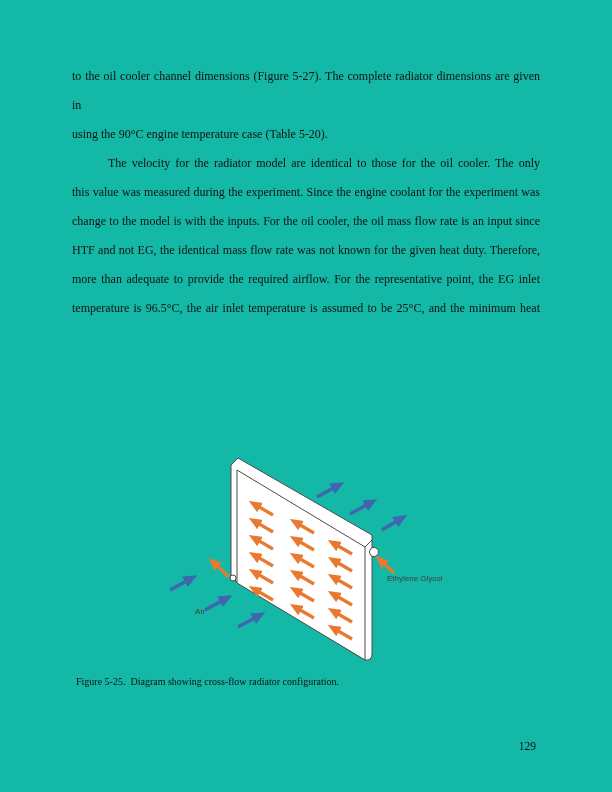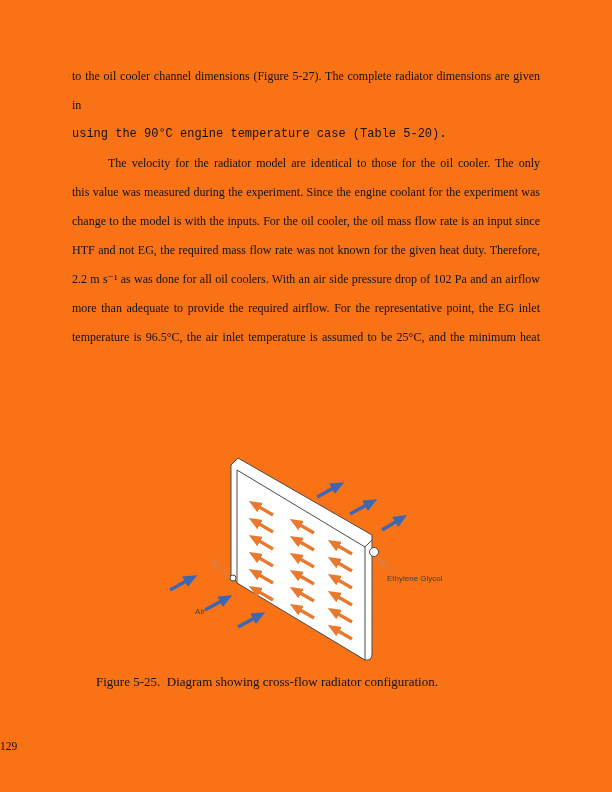--- a/index.html
+++ b/index.html
@@ -1,82 +1,80 @@
 <!DOCTYPE html>
 <html><head>
 <meta charset="utf-8">
 <style>
   html, body { margin: 0; padding: 0; background: #ffffff; }
   .page {
     position: relative;
     width: 612px;
     height: 792px;
-    background: #f97316;
+    background: #14b8a6;
     overflow: hidden;
     font-family: "Liberation Serif", "DejaVu Serif", serif;
     color: #111111;
   }
   .text-block {
     position: absolute;
     top: 62px;
     left: 72px;
     width: 468px;
     font-size: 12px;
     line-height: 29px;
   }
   .line {
     text-align: justify;
     text-align-last: justify;
     white-space: normal;
   }
-  .line.end { text-align-last: left; font-family: Liberation Mono, monospace; }
+  .line.end { text-align-last: left; }
   .line.indent { padding-left: 36px; }
   .figure-svg {
     position: absolute;
     top: 0;
     left: 0;
     width: 612px;
     height: 792px;
   }
   .caption {
     position: absolute;
     top: 674px;
     left: 76px;
     width: 464px;
-    font-size: 13px;
+    font-size: 10px;
     line-height: 16px;
     white-space: pre-wrap;
-    margin-left: 20px;
   }
   .page-number {
     position: absolute;
     top: 740px;
     left: 0;
     width: 536px;
-    text-align: left;
+    text-align: right;
     font-size: 11.5px;
   }
   .fig-label {
     font-family: "Liberation Sans", "DejaVu Sans", sans-serif;
     font-size: 8px;
   }
 </style>
 </head>
 <body>
 
 <div class="page">
 
   <div class="text-block">
     <div class="line">to the oil cooler channel dimensions (Figure 5-27). The complete radiator dimensions are given in</div>
     <div class="line end">using the 90°C engine temperature case (Table 5-20).</div>
     <div class="line indent">The velocity for the radiator model are identical to those for the oil cooler. The only</div>
     <div class="line">this value was measured during the experiment. Since the engine coolant for the experiment was</div>
     <div class="line">change to the model is with the inputs. For the oil cooler, the oil mass flow rate is an input since</div>
-    <div class="line">HTF and not EG, the required mass flow rate was not known for the given heat duty. Therefore,</div>
-    <div class="line">2.2 m s⁻¹ as was done for all oil coolers. With an air side pressure drop of 102 Pa and an airflow</div>
+    <div class="line">HTF and not EG, the identical mass flow rate was not known for the given heat duty. Therefore,</div>
     <div class="line">more than adequate to provide the required airflow. For the representative point, the EG inlet</div>
     <div class="line">temperature is 96.5°C, the air inlet temperature is assumed to be 25°C, and the minimum heat</div>
   </div>
 
   <svg class="figure-svg" viewBox="0 0 612 792">
     <defs>
       <marker id="head-air" markerUnits="userSpaceOnUse" markerWidth="14" markerHeight="12" refX="8" refY="6" orient="auto">
         <path d="M0,0 L14,6 L0,12 Z" fill="#3F66B0"></path>
       </marker>
       <marker id="head-eg" markerUnits="userSpaceOnUse" markerWidth="13" markerHeight="11" refX="7" refY="5.5" orient="auto">

